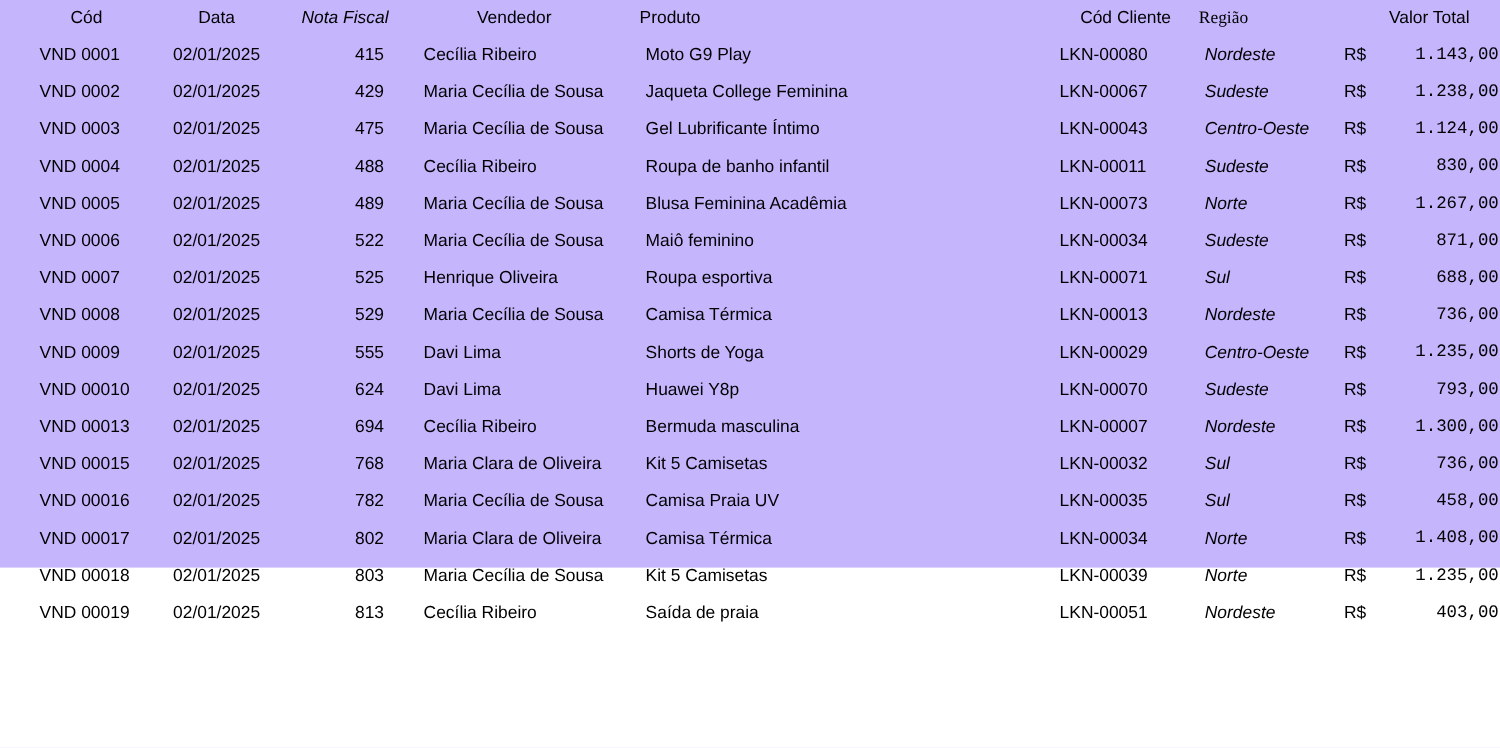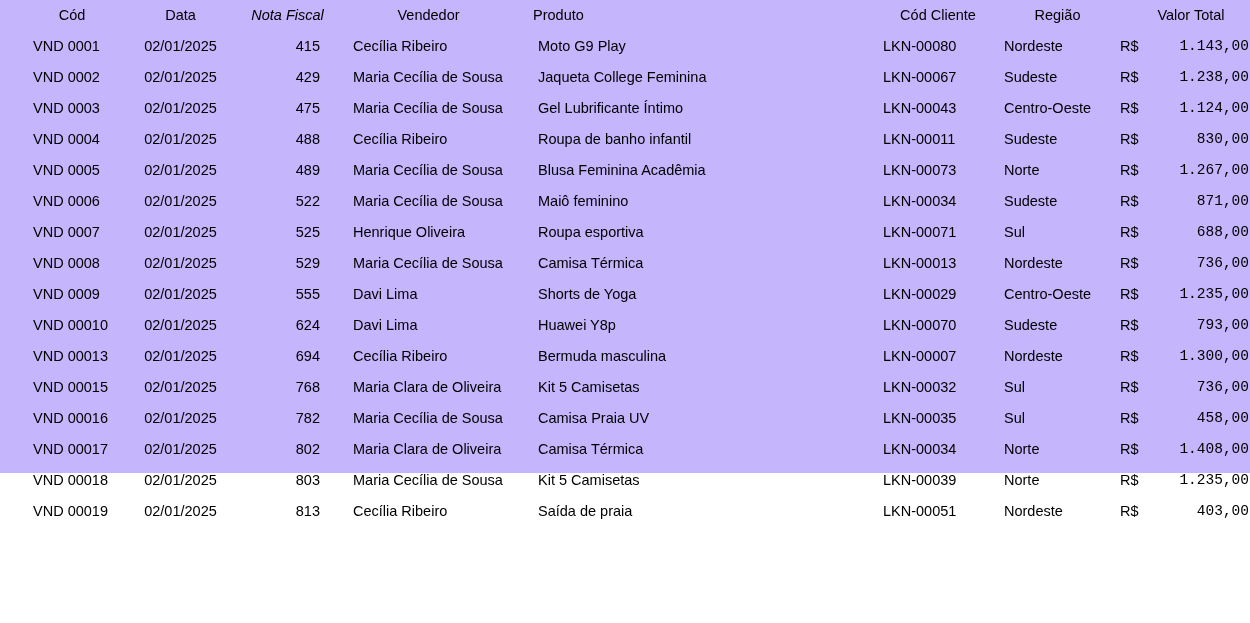--- a/index.html
+++ b/index.html
@@ -61,33 +61,33 @@
 
   
   .ta-c { text-align: center; }
   .ta-l { text-align: left; }
   .ta-r { text-align: right; }
 
   .pad-l-cod  { padding-left: 17px !important; }
   .pad-l-vend { padding-left: 5px !important; }
   .pad-l-prod { padding-left: 5px !important; }
   .pad-l-cli  { padding-left: 6px !important; }
-  .pad-l-reg  { padding-left: 7px !important; }
+  .pad-l-reg  { padding-left: 7px !important; font-style: italic; }
   .pad-r-val  { padding-right: 17px !important; font-family: Liberation Mono, monospace; }
   .pad-l-cur  { padding-left: 4px !important; }
   .pad-r-nf   { padding-right: 28px !important; }
 
   
   th.h-cod  { text-align: center; padding-right: 2px !important; }
   th.h-data { text-align: center; }
   th.h-nf   { text-align: center; padding-right: 4px !important; font-style: italic; }
   th.h-vend { text-align: center; padding-right: 24px !important; }
   th.h-prod { text-align: left; padding-right: 22px !important; }
   th.h-cli  { text-align: center; padding-left: 2px !important; }
-  th.h-reg  { text-align: center; padding-left: 2px !important; }
+  th.h-reg  { text-align: left; padding-left: 2px !important; font-family: Liberation Serif, serif; }
   th.h-val  { text-align: center; }
 </style>
 </head>
 <body>
 
 <div class="sheet">
   <table class="grid">
     <colgroup>
       <col class="c-cod">
         <col class="c-data">

